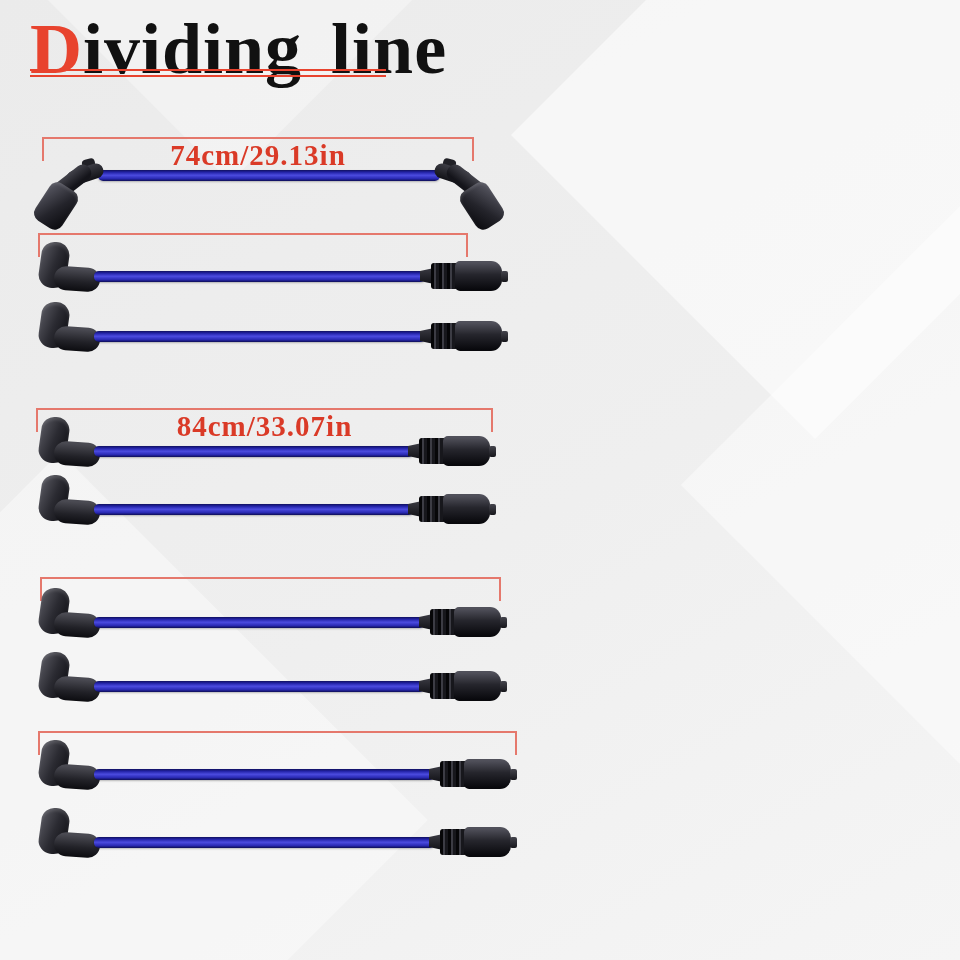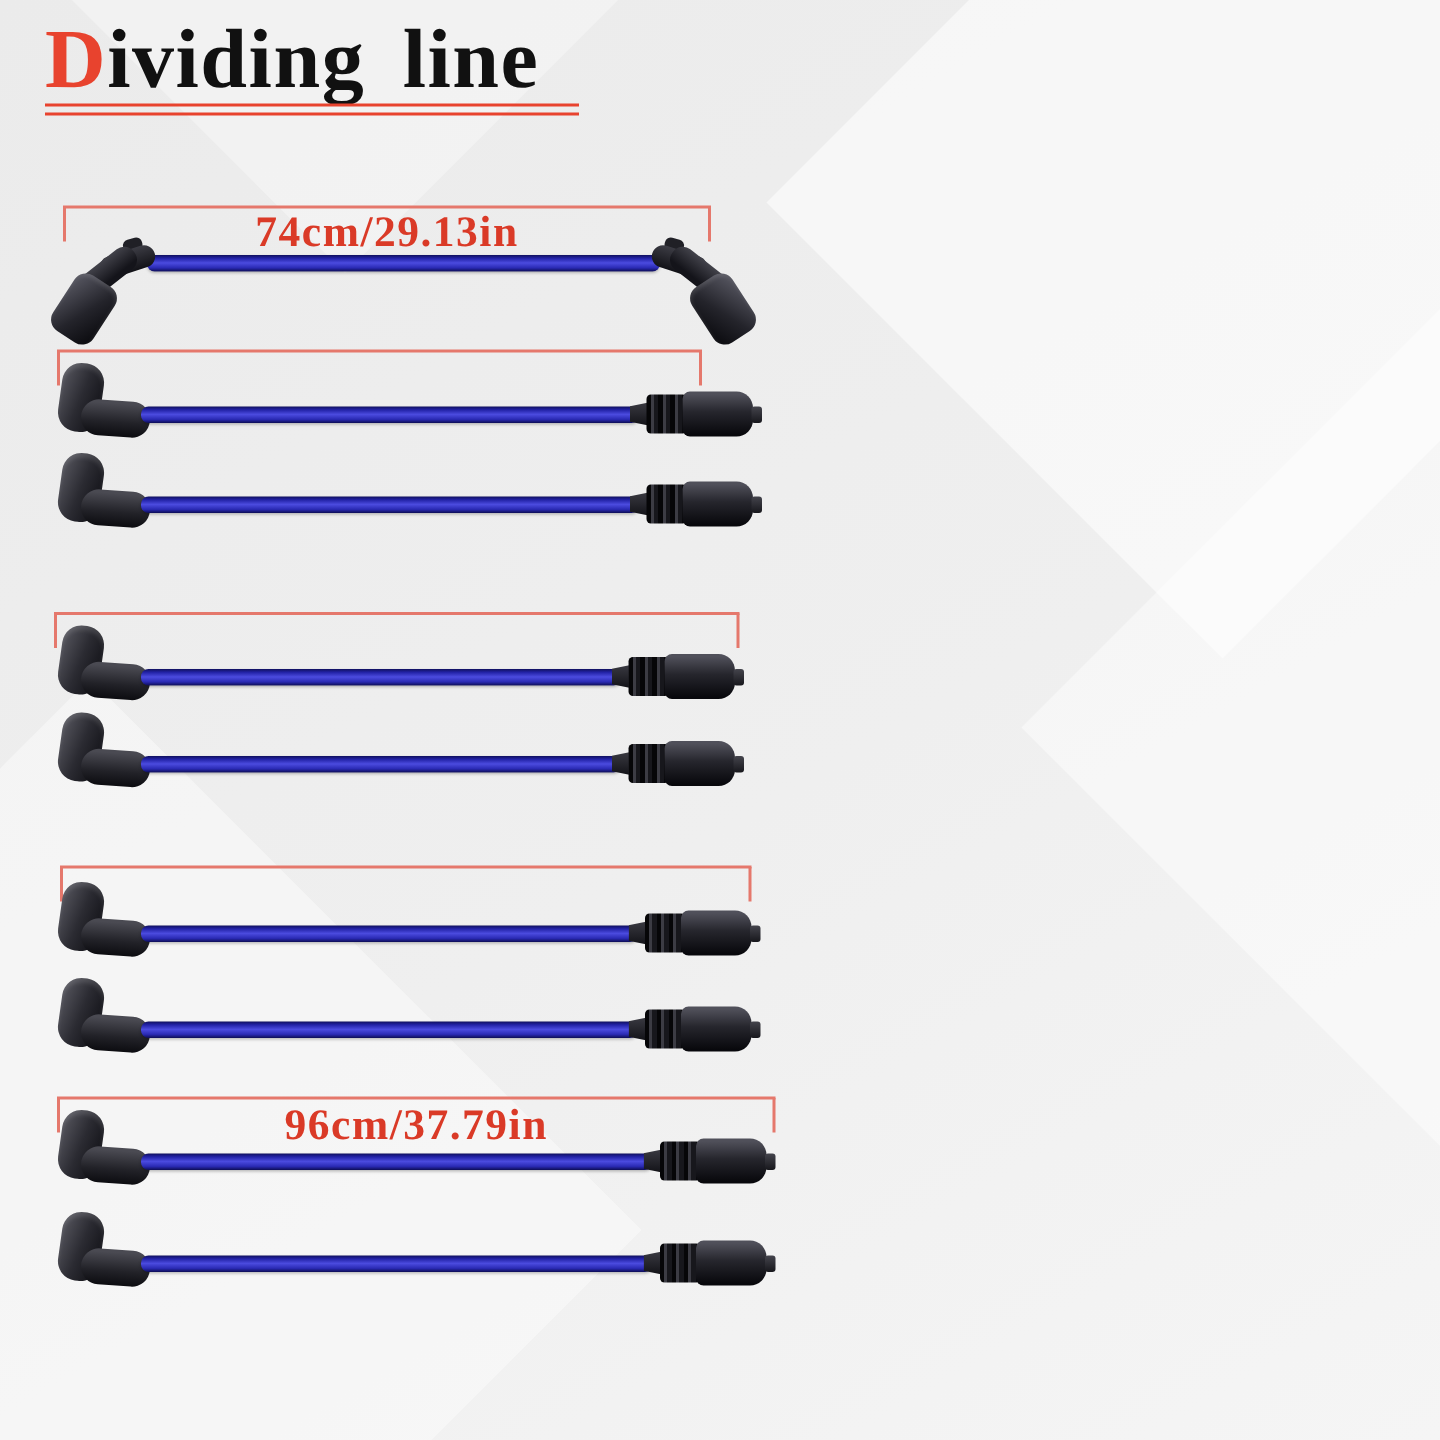--- a/index.html
+++ b/index.html
@@ -13,21 +13,21 @@
   
   .bg-diamond{position:absolute;background:rgba(255,255,255,0.55);transform:rotate(45deg);}
   .bg-d1{width:430px;height:430px;left:600px;top:-80px;}
   .bg-d2{width:430px;height:430px;left:770px;top:270px;background:rgba(255,255,255,0.45);}
   .bg-d3{width:520px;height:520px;left:-200px;top:560px;background:rgba(255,255,255,0.4);}
   .bg-d4{width:300px;height:300px;left:80px;top:-180px;background:rgba(255,255,255,0.35);}
 
   
   .title{
     position:absolute;left:30px;top:8px;
-    font-size:56px;font-weight:bold;color:#111;
+    font-size:72px;font-weight:bold;color:#111;
     letter-spacing:1px;word-spacing:10px;white-space:nowrap;
   }
   .title .cap{color:#e8432e;}
   .title-underline{
     position:absolute;left:30px;top:69px;width:356px;height:4px;
     border-top:2px solid #e8432e;border-bottom:2px solid #e8432e;
   }
 
   
   .bracket{position:absolute;height:24px;border-top:2px solid #e5786c;}
@@ -164,20 +164,21 @@
     <div class="rod"></div>
     <div class="conn">
       <div class="c-taper"></div>
       <div class="c-ribs"></div>
       <div class="c-body"></div>
       <div class="c-nub"></div>
     </div>
   </div>
 
   <div class="bracket" style="left:36px;top:408px;width:457px;"></div>
+  <div class="mlabel" style="left:36px;top:410px;width:457px;">84cm/33.07in</div>
 
   <div class="wireB" style="left:36px;top:417px;--rodw:320px;">
     <div class="bvert"></div>
     <div class="bhoriz"></div>
     <div class="rod"></div>
     <div class="conn">
       <div class="c-taper"></div>
       <div class="c-ribs"></div>
       <div class="c-body"></div>
       <div class="c-nub"></div>
@@ -216,21 +217,20 @@
     <div class="rod"></div>
     <div class="conn">
       <div class="c-taper"></div>
       <div class="c-ribs"></div>
       <div class="c-body"></div>
       <div class="c-nub"></div>
     </div>
   </div>
 
   <div class="bracket" style="left:38px;top:731px;width:479px;"></div>
-  <div class="mlabel" style="left:38px;top:734px;width:479px;">96cm/37.79in</div>
 
   <div class="wireB" style="left:36px;top:740px;--rodw:341px;">
     <div class="bvert"></div>
     <div class="bhoriz"></div>
     <div class="rod"></div>
     <div class="conn">
       <div class="c-taper"></div>
       <div class="c-ribs"></div>
       <div class="c-body"></div>
       <div class="c-nub"></div>

